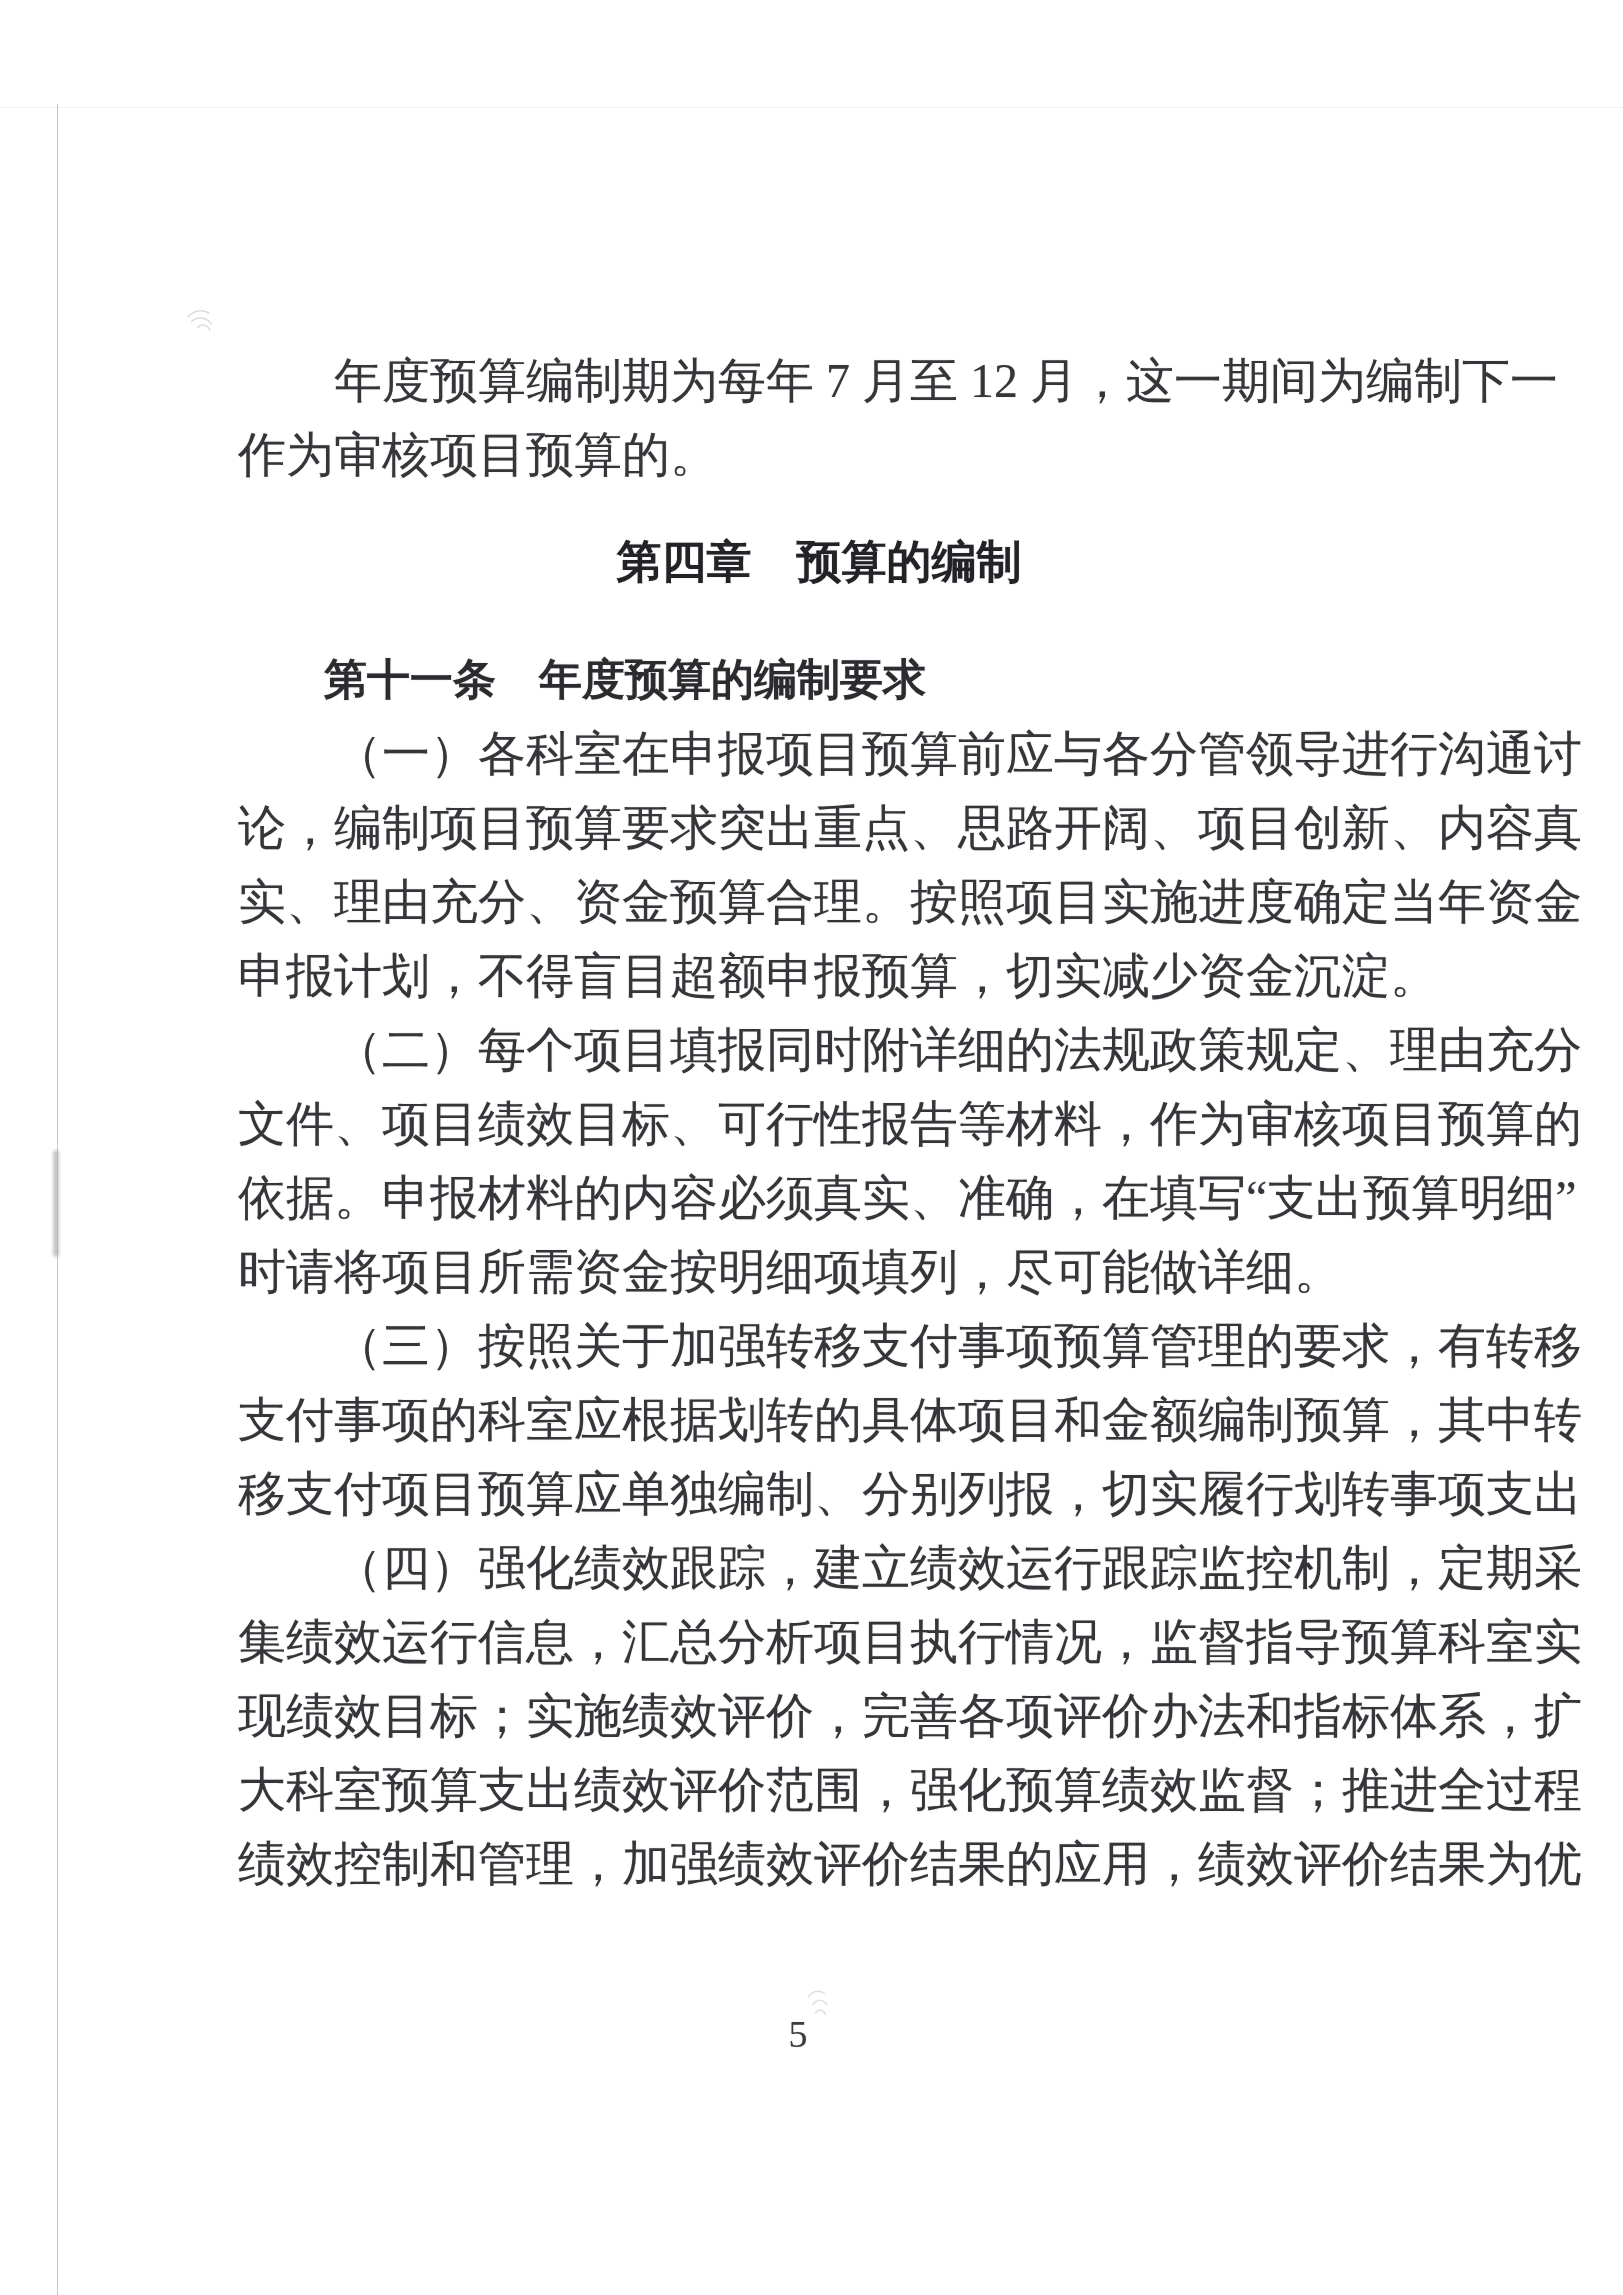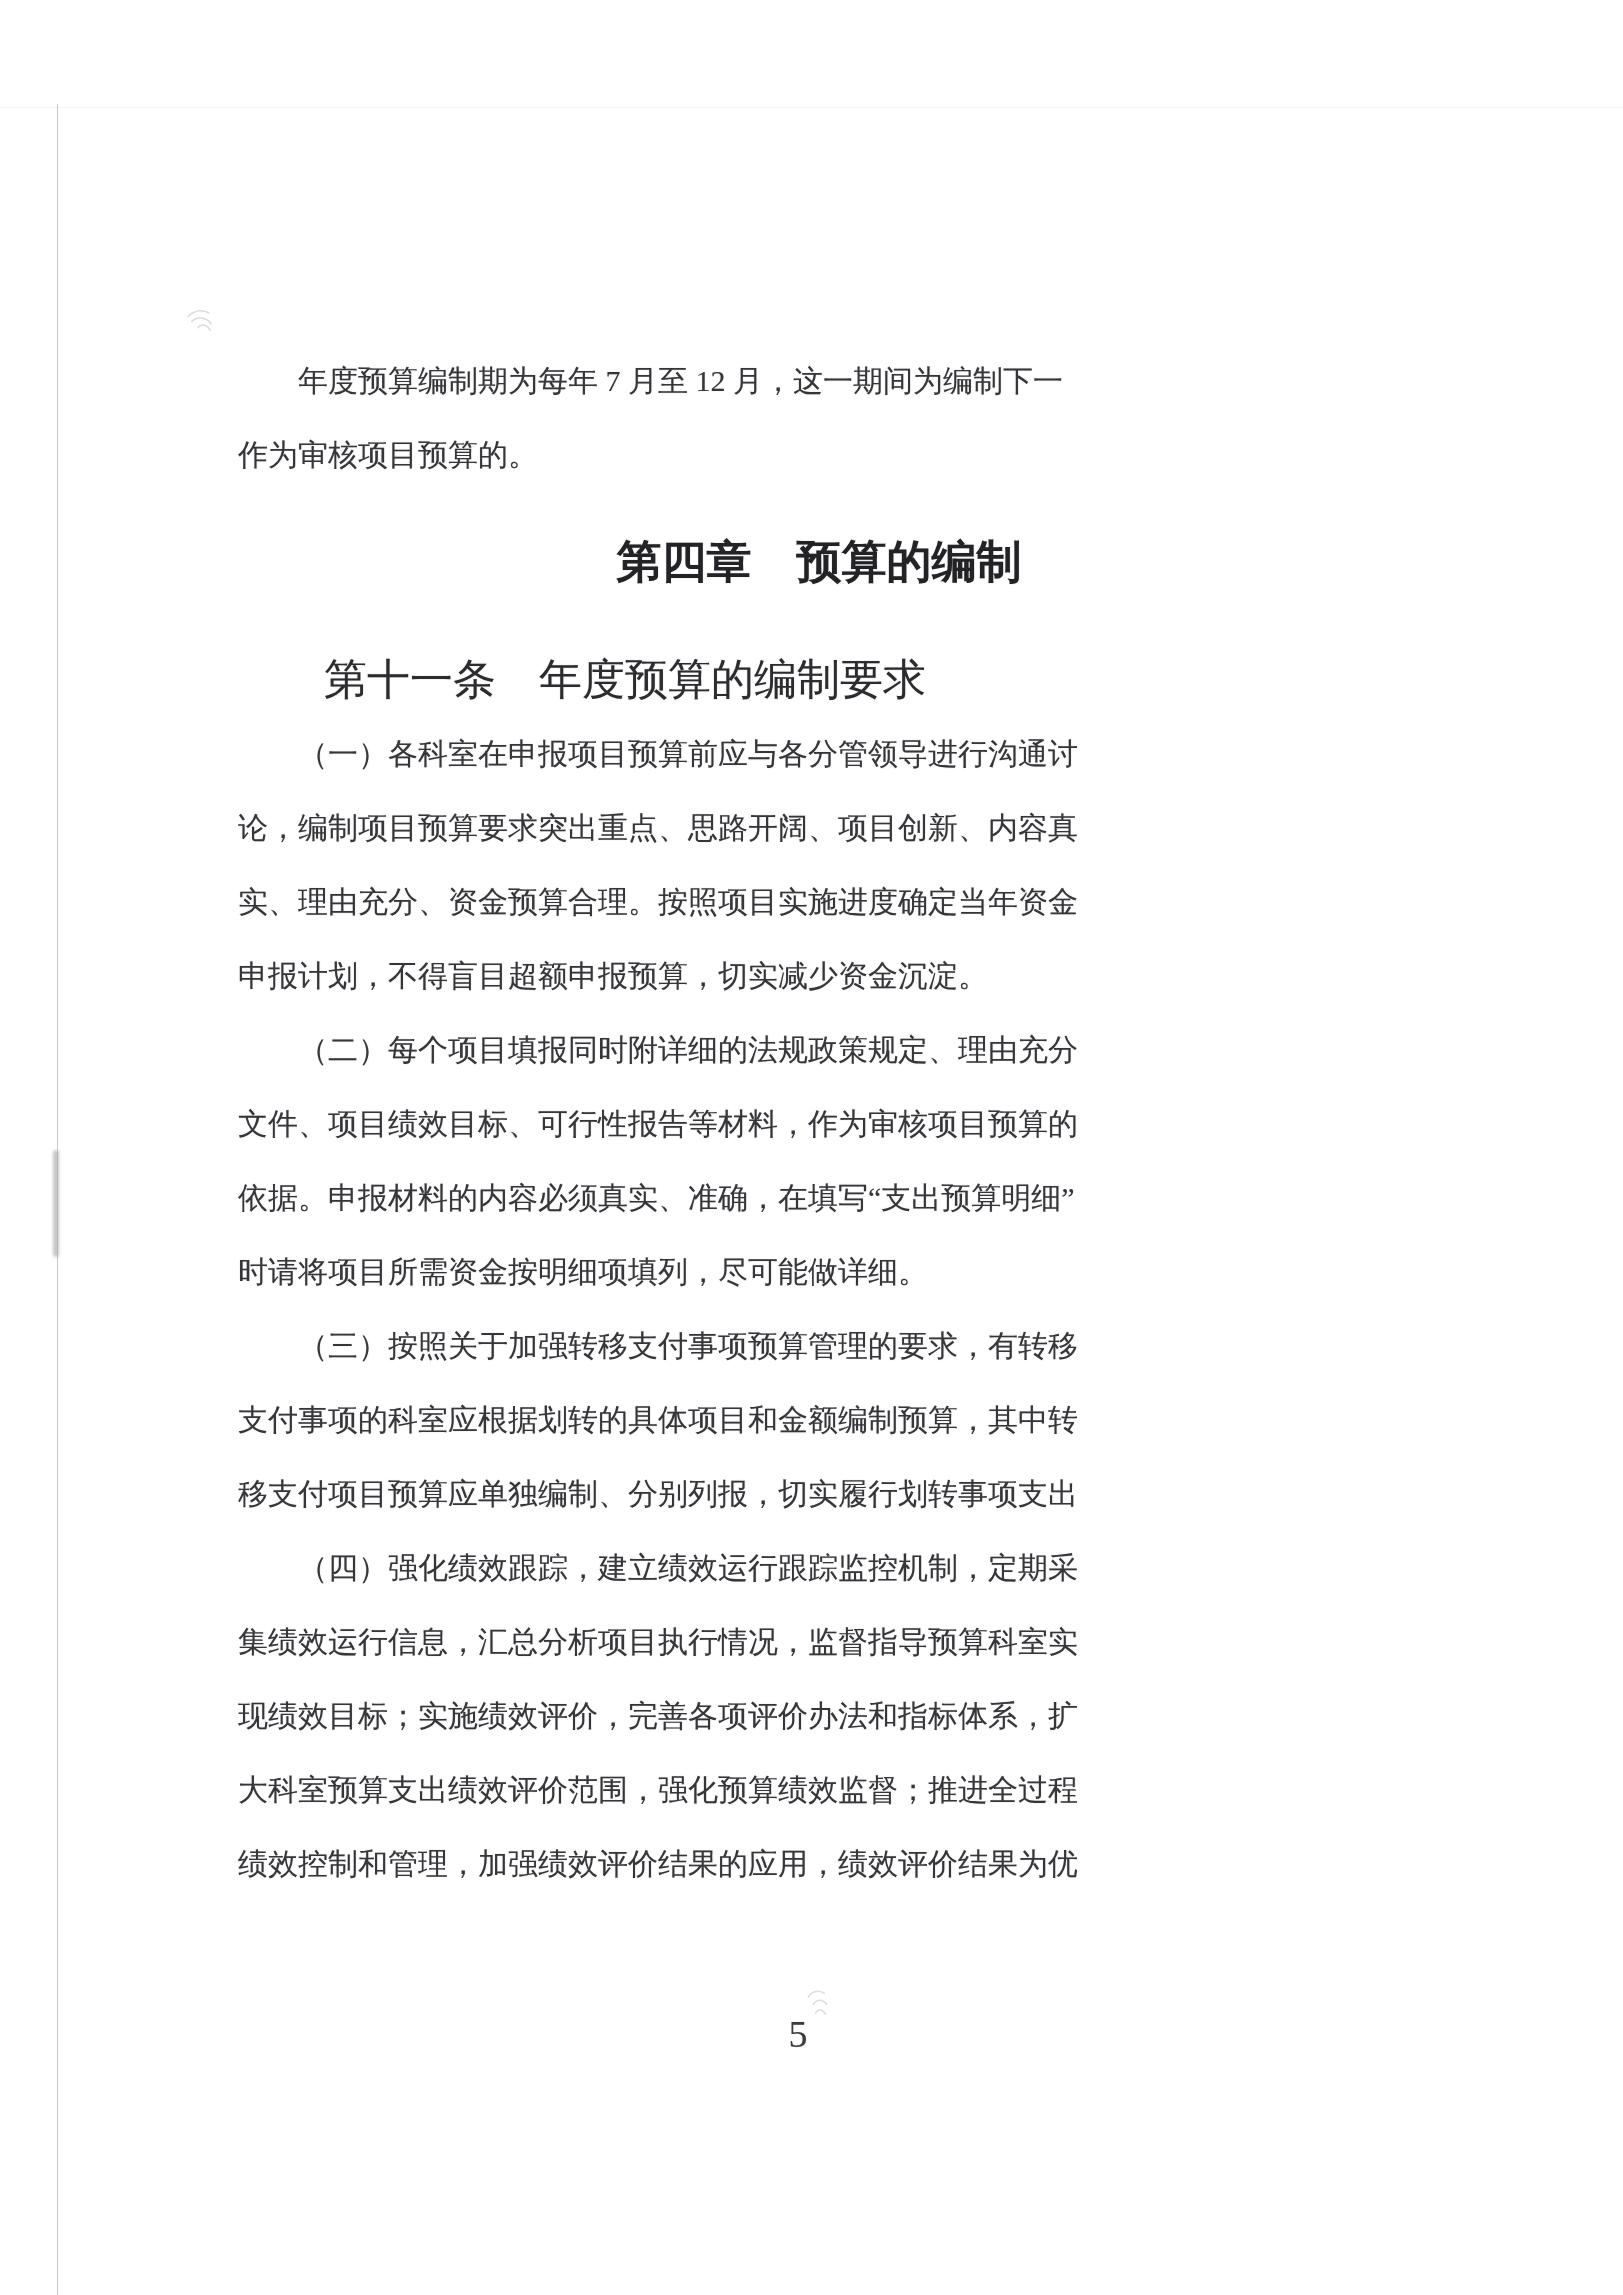--- a/index.html
+++ b/index.html
@@ -46,41 +46,41 @@
     filter: blur(1.8px);
     opacity: 0.65;
   }
   .content {
     position: absolute;
     left: 238px;
     top: 344px;
     width: 1211px;
   }
   .line {
-    font-size: 30px;
+    font-size: 48px;
     line-height: 74px;
     letter-spacing: 0;
     white-space: nowrap;
     text-shadow: 0 0 1.2px rgba(50,50,55,0.28);
   }
   .indent { text-indent: 2em; }
   .chapter-heading {
     margin-top: 37px;
     margin-left: -49px;
     text-align: center;
     font-family: Liberation Mono, monospace;
     font-weight: 700;
     font-size: 45px;
     line-height: 74px;
     color: #232327;
     text-shadow: 0 0 1.2px rgba(35,35,40,0.3);
   }
   .article-heading {
     margin-top: 40px;
-    font-weight: 400;
+    font-weight: 700;
     font-size: 43px;
     line-height: 74px;
     text-indent: 2em;
     color: #2c2c30;
     text-shadow: 0 0 1.2px rgba(44,44,48,0.3);
     white-space: nowrap;
   }
   .page-number {
     position: absolute;
     left: 0;

